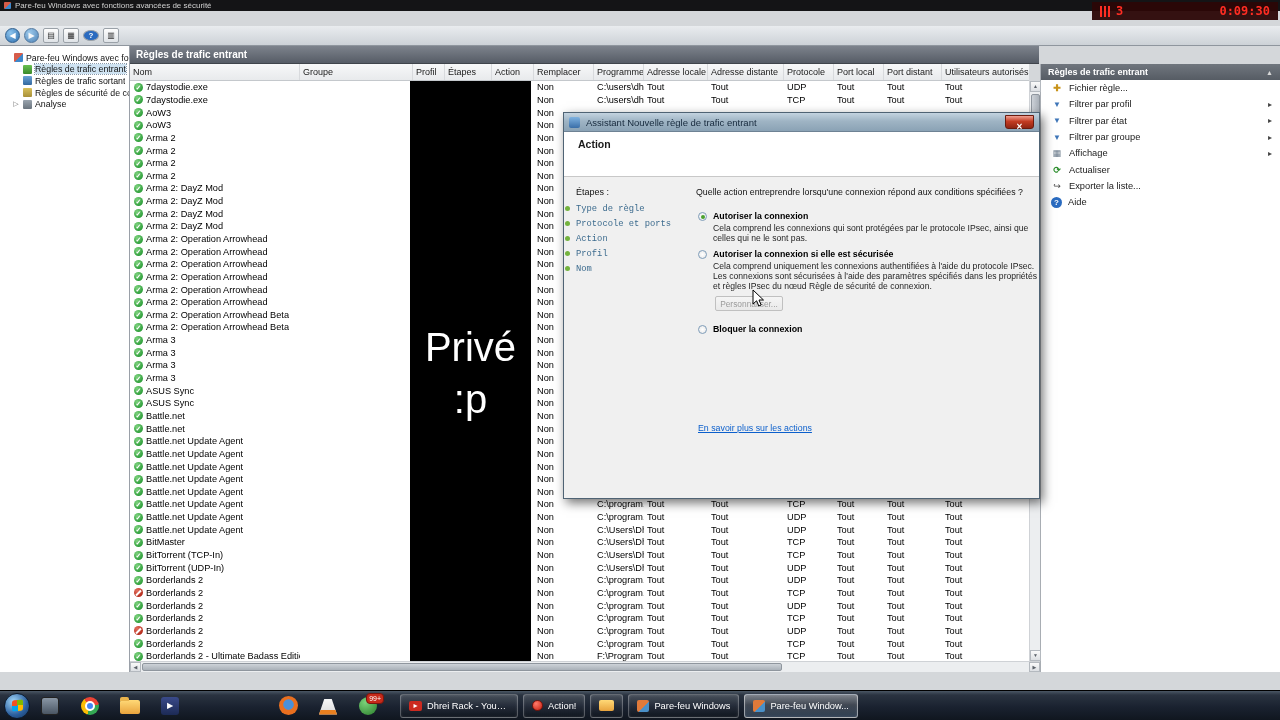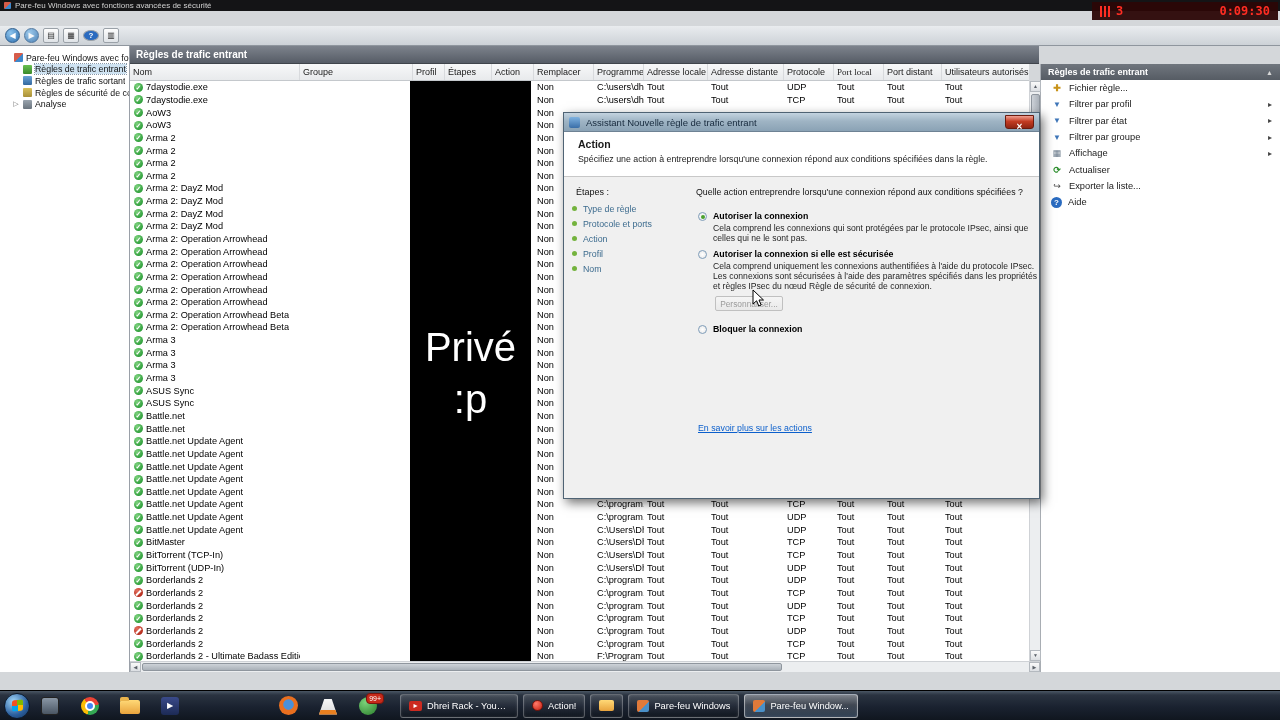--- a/index.html
+++ b/index.html
@@ -96,21 +96,21 @@
   .dlg-icon{width:11px;height:11px;background:linear-gradient(#7fb2e0,#3a6ea8);border-radius:2px;margin:0 6px 0 5px;flex:none;}
   .dlg-title{font-size:9.5px;color:#16293c;white-space:nowrap;overflow:hidden;}
   .dlg-close{position:absolute;right:5px;top:2px;width:29px;height:14px;background:linear-gradient(#f0a092,#c33b22 45%,#8f2513);border:1px solid #6a1a0e;border-radius:0 0 3px 3px;color:#fff;text-align:center;}
   .dlg-close::after{content:"×";font-size:10px;line-height:12px;font-weight:bold;}
   .dlg-header{height:45px;background:#fff;border-bottom:1px solid #c8c8c8;padding:6px 14px 0 14px;}
   .dlg-page-title{font-size:10.5px;font-weight:bold;color:#1a1a1a;}
   .dlg-page-sub{font-size:8.8px;color:#222;margin-top:4px;white-space:nowrap;overflow:hidden;}
   .dlg-body{position:relative;height:288px;background:#f0f0f0;}
   .dlg-steps{position:absolute;left:0;top:0;width:130px;height:100%;}
   .steps-label{position:absolute;left:12px;top:10px;font-size:9px;color:#111;}
-  .steps-list{position:absolute;left:8px;top:24px;}
+  .steps-list{position:absolute;left:1px;top:24px;font-family:Liberation Mono, monospace;}
   .step{display:flex;align-items:center;height:15px;}
   .step-bullet{width:5px;height:5px;border-radius:50%;background:#74b33e;margin-right:6px;flex:none;}
   .step-label{font-size:8.8px;color:#3c6b8e;white-space:nowrap;}
   .dlg-content{position:absolute;left:132px;top:8px;width:340px;}
   .wquestion{font-size:8.8px;color:#111;margin:2px 0 14px;white-space:nowrap;}
   .wopt{display:flex;margin-bottom:5px;}
   .wopt:nth-child(3){margin-top:13px;}
   .radio{width:9px;height:9px;border:1px solid #7f9db9;border-radius:50%;background:radial-gradient(#fff,#e6e6e6);margin:1px 6px 0 2px;flex:none;}
   .radio.sel::after{content:"";display:block;width:4px;height:4px;margin:1.5px;border-radius:50%;background:#4aa02c;}
   .wopt-label{font-size:8.8px;font-weight:bold;line-height:11px;color:#000;}
@@ -234,21 +234,21 @@
         <div class="hcell" style="width: 170px;">Nom</div>
         <div class="hcell" style="width: 113px;">Groupe</div>
         <div class="hcell" style="width: 32px;">Profil</div>
         <div class="hcell" style="width: 47px;">Étapes</div>
         <div class="hcell" style="width: 42px;">Action</div>
         <div class="hcell" style="width: 60px;">Remplacer</div>
         <div class="hcell" style="width: 50px;">Programme</div>
         <div class="hcell" style="width: 64px;">Adresse locale</div>
         <div class="hcell" style="width: 76px;">Adresse distante</div>
         <div class="hcell" style="width: 50px;">Protocole</div>
-        <div class="hcell" style="width: 50px; font-family: Liberation Serif, serif;">Port local</div>
+        <div class="hcell" style="width: 50px;">Port local</div>
         <div class="hcell" style="width: 58px;">Port distant</div>
         <div class="hcell" style="width: 90px;">Utilisateurs autorisés</div>
       </span>
   </div>
 
   <div class="rows">
     <div>
         <div class="trow">
           <div class="tcell" style="width: 170px;">
             <span class="ric ric-allow"></span>
@@ -1146,21 +1146,20 @@
   </div>
 
   <div class="dialog">
     <div class="dlg-titlebar">
       <span class="dlg-icon"></span>
       <span class="dlg-title">Assistant Nouvelle règle de trafic entrant</span>
       <span class="dlg-close"></span>
     </div>
     <div class="dlg-header">
       <div class="dlg-page-title">Action</div>
-      <div class="dlg-page-sub">Spécifiez une action à entreprendre lorsqu'une connexion répond aux conditions spécifiées dans la règle.</div>
     </div>
     <div class="dlg-body">
       <div class="dlg-steps">
         <div class="steps-label">Étapes :</div>
         <div class="steps-list">
             <div class="step">
               <span class="step-bullet"></span>
               <span class="step-label">Type de règle</span>
             </div>
             <div class="step">

